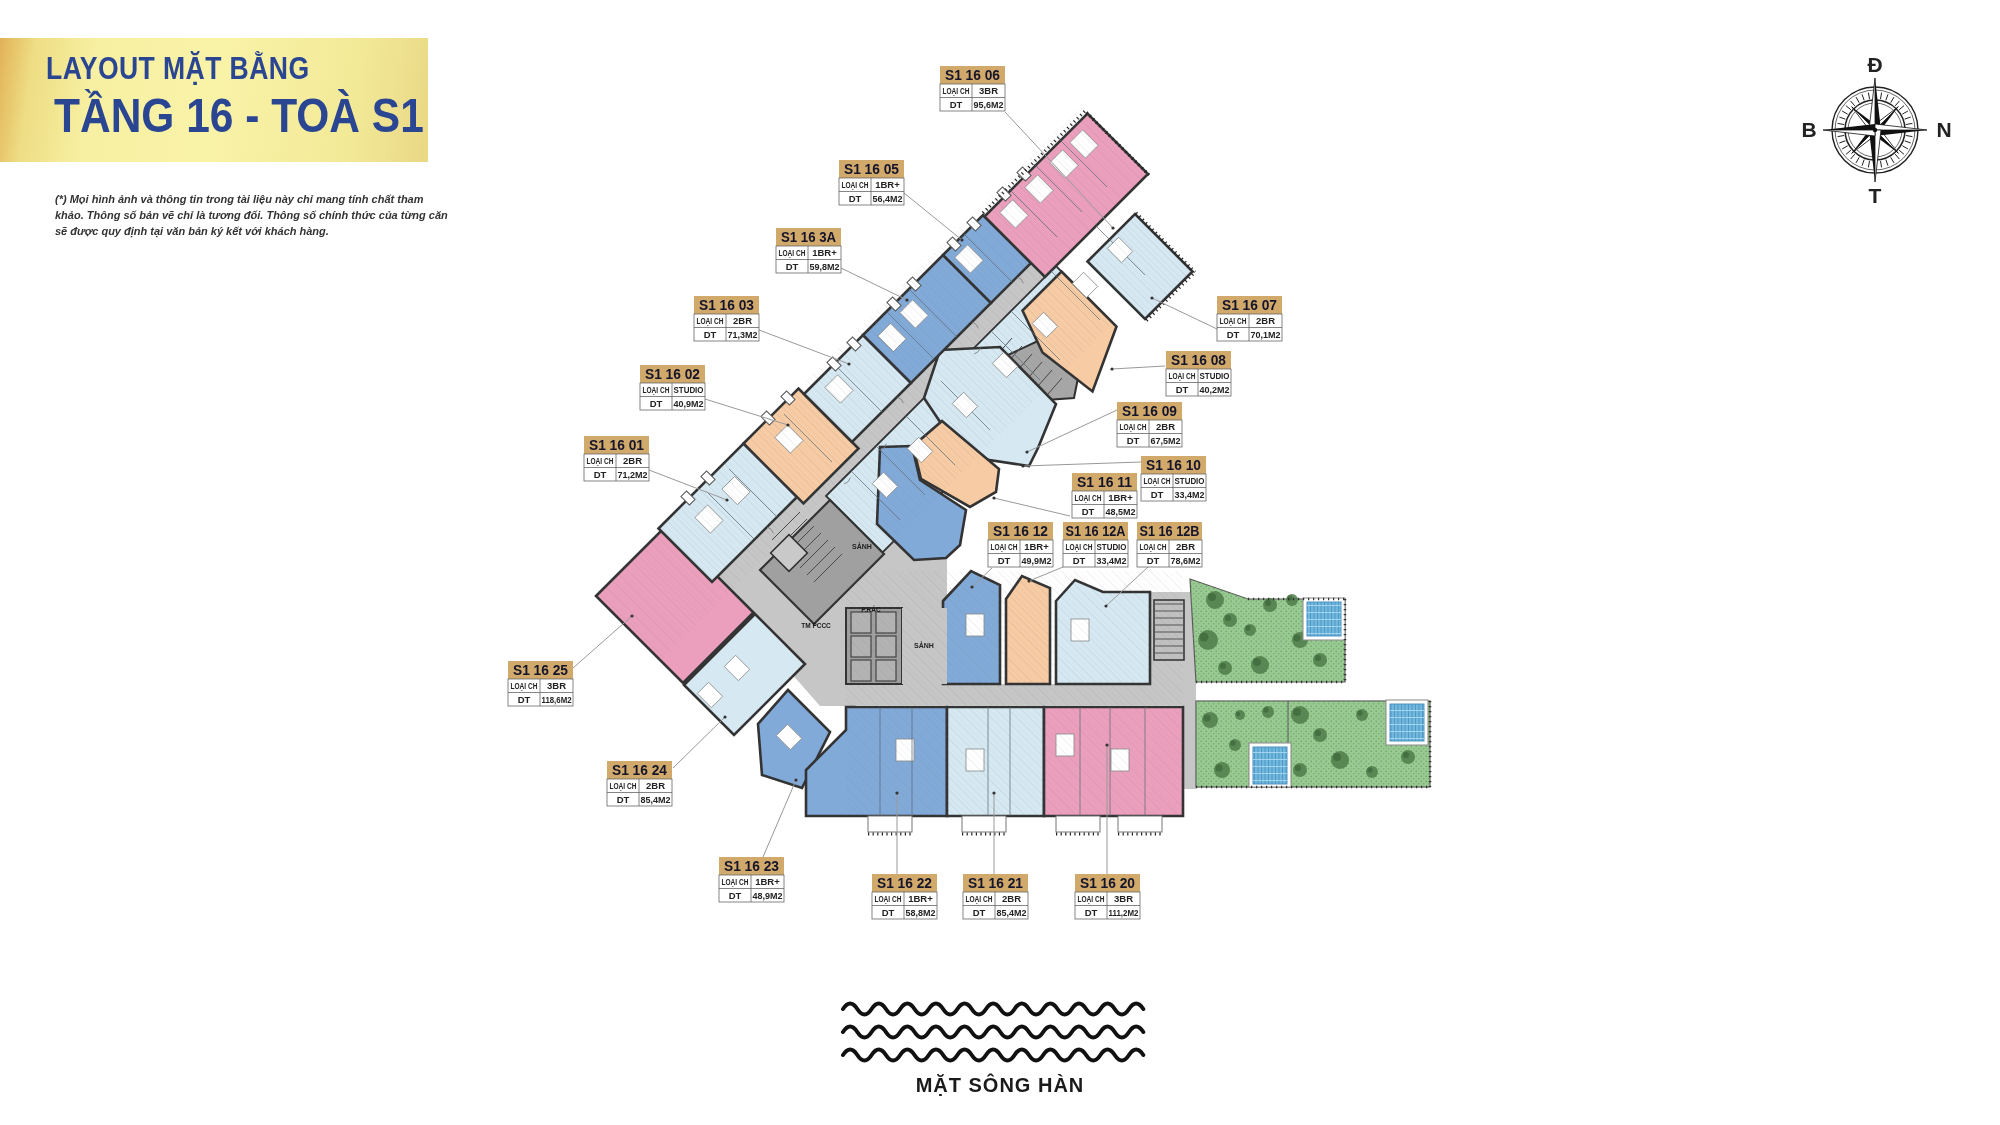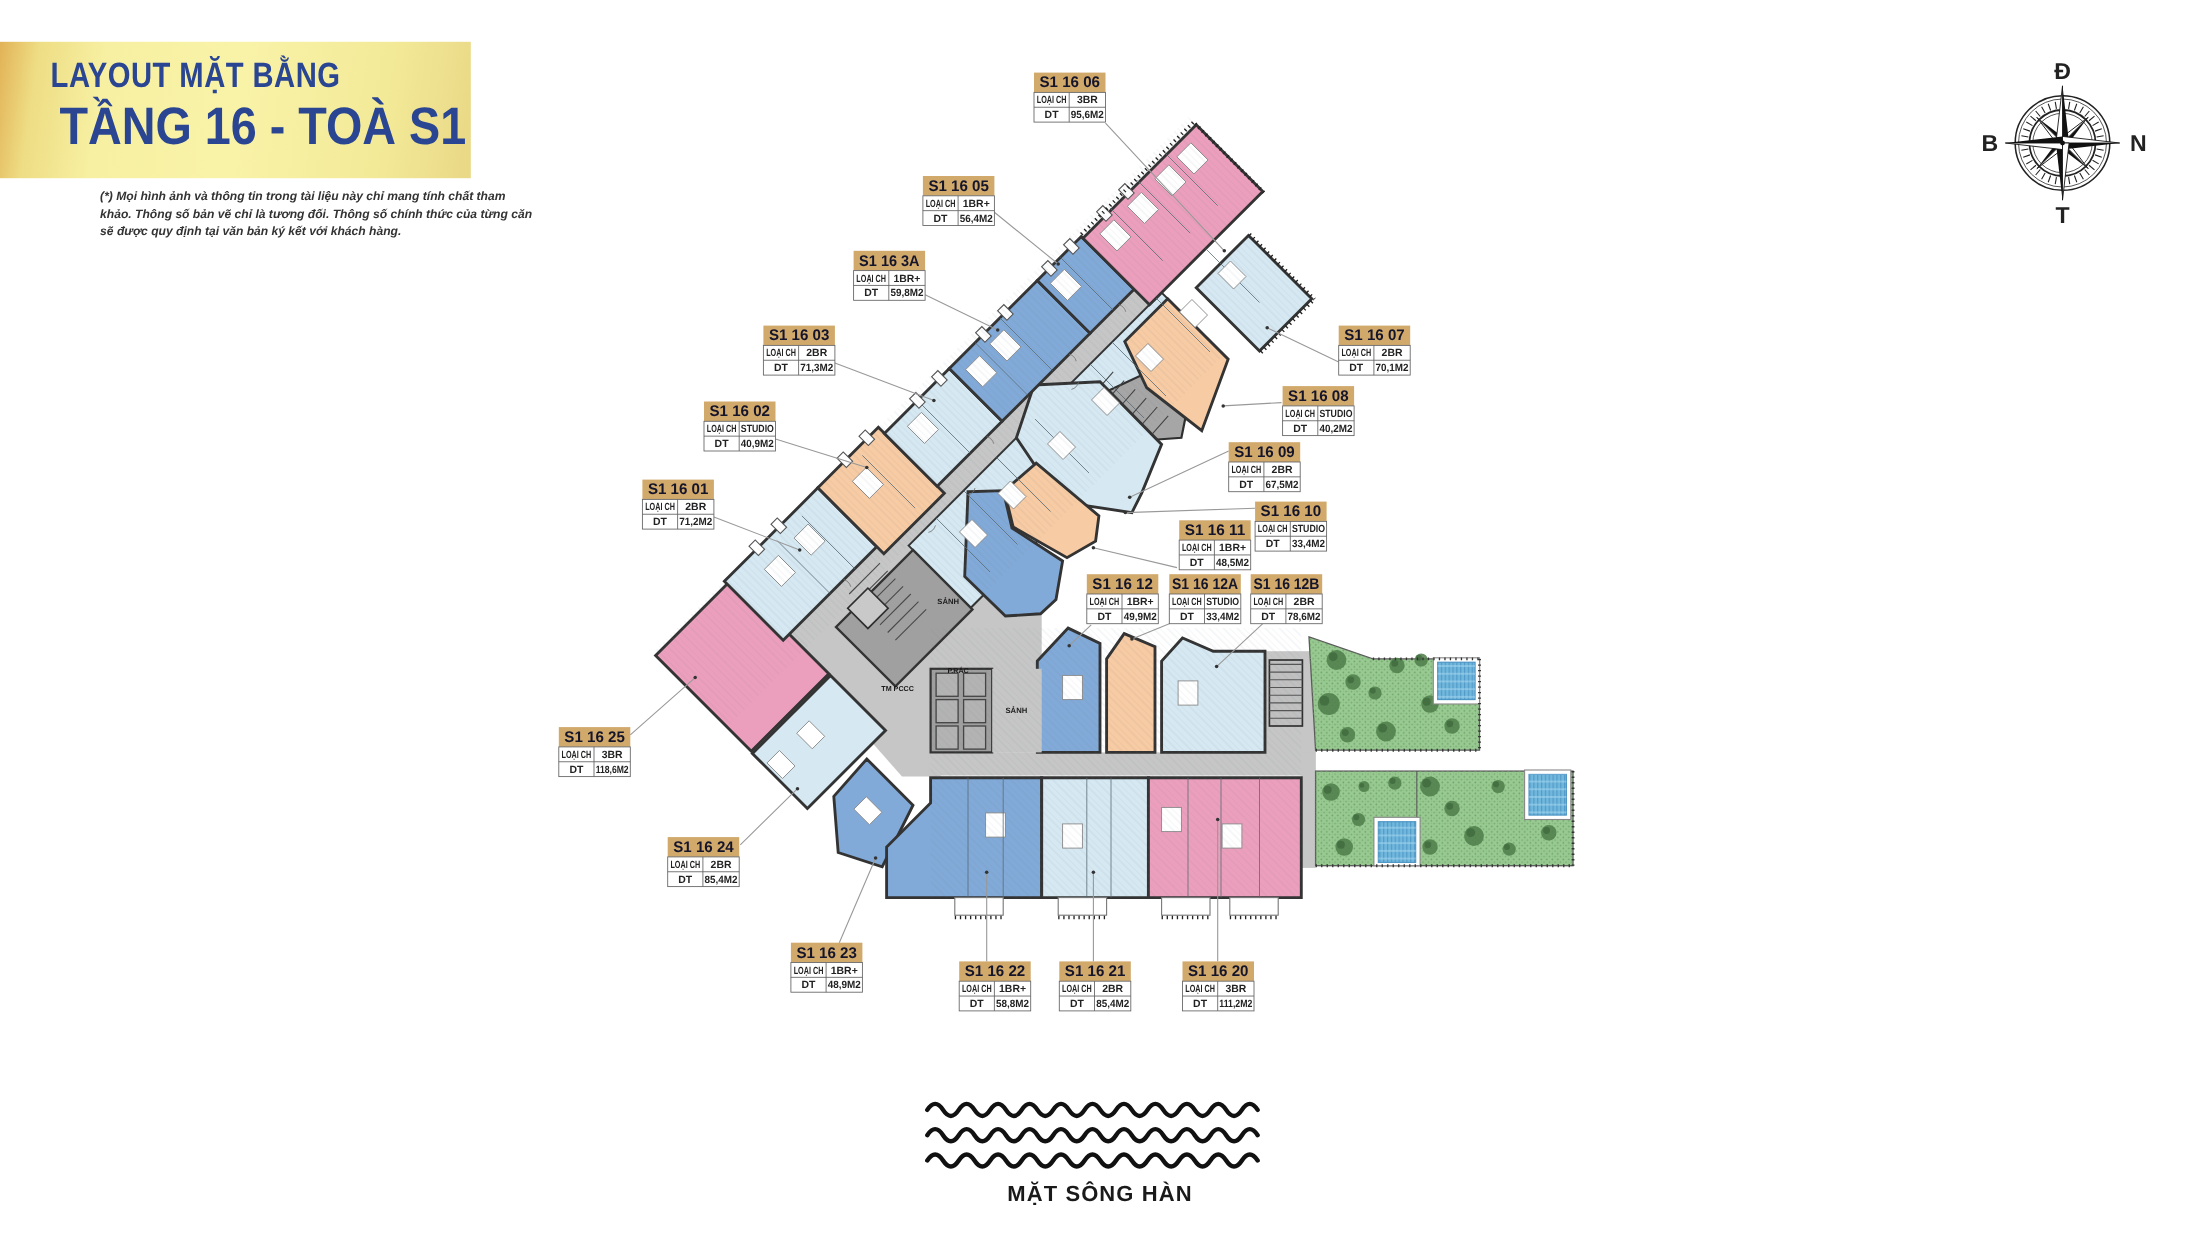--- a/index.html
+++ b/index.html
@@ -1,21 +1,21 @@
 <!DOCTYPE html>
 <html><head>
 <meta charset="utf-8">
 <style>
   html,body { margin:0; padding:0; background:#fff; width:2000px; height:1125px; overflow:hidden; }
   * { box-sizing:border-box; }
   .banner { position:absolute; left:0; top:38px; width:428px; height:124px;
      background:linear-gradient(98deg, #e2b257 0%, #eedd84 8%, #f7f0a2 22%, #f9f3a8 50%, #f3ea98 80%, #e9d886 100%); }
   .t1 { position:absolute; left:46px; top:50px; font:700 32px "Liberation Sans",sans-serif; color:#2a4693; letter-spacing:0.5px; white-space:nowrap; transform:scaleX(0.83); transform-origin:left top; }
   .t2 { position:absolute; left:54px; top:88px; font:700 48px "Liberation Sans",sans-serif; color:#2a4693; letter-spacing:0px; white-space:nowrap; transform:scaleX(0.885); transform-origin:left top; }
-  .disc { position:absolute; left:55px; top:172px; width:420px; font:italic 700 11px/1.45 "Liberation Sans",sans-serif; color:#333;margin-left:36px; }
+  .disc { position:absolute; left:55px; top:192px; width:420px; font:italic 700 11px/1.45 "Liberation Sans",sans-serif; color:#333; }
 </style>
 </head>
 <body>
 
 <svg width="2000" height="1125" viewBox="0 0 2000 1125" style="position:absolute;left:0;top:0">
 <defs>
 <pattern id="gtex" width="5" height="5" patternUnits="userSpaceOnUse">
   <circle cx="1.2" cy="1.2" r="0.8" fill="#69a263"></circle>
   <circle cx="3.7" cy="3.7" r="0.8" fill="#74ab6c"></circle>
   <circle cx="1.2" cy="3.7" r="0.5" fill="#86bb7e"></circle>

